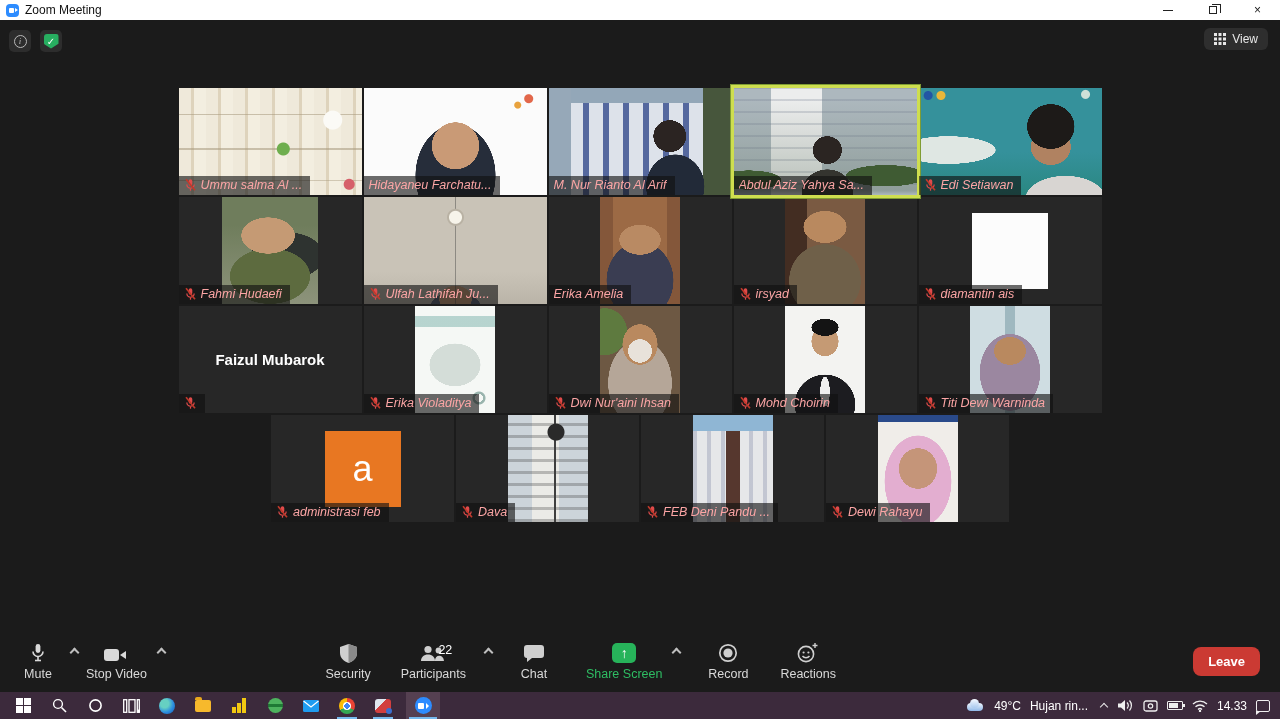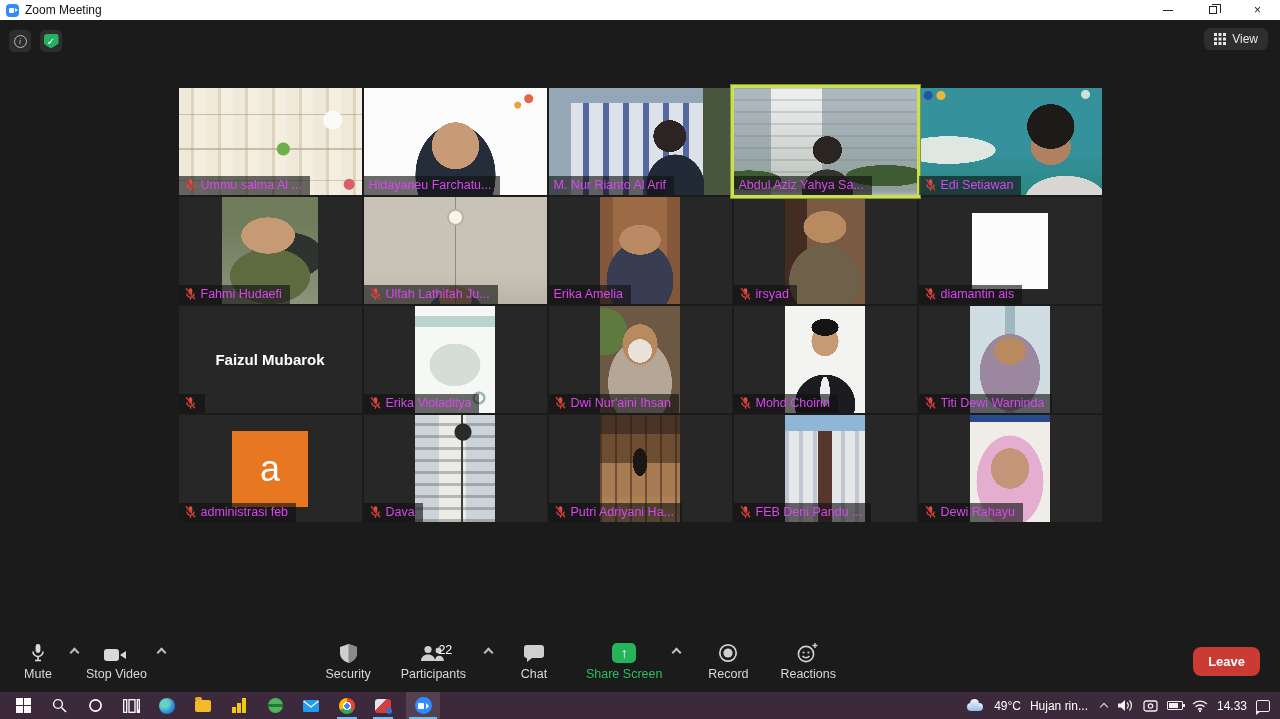--- a/index.html
+++ b/index.html
@@ -38,21 +38,21 @@
 
   
   .gallery { width:927px; margin:26px auto 0; display:flex; flex-wrap:wrap; gap:2px;
     justify-content:center; }
   .tile { width:183px; height:107px; background:#272727; position:relative; overflow:hidden;
     display:flex; align-items:center; justify-content:center; flex:0 0 auto; }
   .tile.active { box-shadow:0 0 0 3px #cede4f, 0 0 0 4px #7f9c33; z-index:2; }
   .video { height:100%; width:100%; }
   .chip { position:absolute; left:0; bottom:0; display:flex; align-items:center; gap:4px;
     background:rgba(16,16,16,.62); padding:2px 8px 3px 5px; max-width:96%; z-index:3; }
-  .chip .nm { color:#d946ef; font-size:12.5px; white-space:nowrap; overflow:hidden; }
+  .chip .nm { color:#fca5a5; font-size:12.5px; white-space:nowrap; overflow:hidden;font-style:italic; }
   .tile-name-center { color:#fff; font-size:15px; font-weight:bold; }
 
   
   .p96 { width:96px; } .p80 { width:80px; }
   .sq76 { width:76px; height:76px; }
 
   
   .sc-office { background:
     radial-gradient(circle at 84% 30%, #fbfaf6 0 9px, rgba(0,0,0,0) 10px),
     radial-gradient(circle at 57% 57%, #6fae4e 0 6px, rgba(0,0,0,0) 7px),
@@ -447,32 +447,20 @@
         <svg width="13" height="14" viewBox="0 0 16 17">
           <rect x="5.8" y="1.5" width="4.4" height="8" rx="2.2" fill="#e04b4b"></rect>
           <path d="M3.5 8a4.5 4.5 0 0 0 9 0" fill="none" stroke="#e04b4b" stroke-width="1.5"></path>
           <line x1="8" y1="13" x2="8" y2="15.5" stroke="#e04b4b" stroke-width="1.5"></line>
           <line x1="2.5" y1="1.5" x2="13.5" y2="15" stroke="#c0392b" stroke-width="2"></line>
         </svg>
         <span class="nm">Dava</span>
       </div>
     </div>
     <div class="tile">
-      <div class="video sc-corridor p80" style="flex: 0 0 auto;"></div>
-      <div class="chip">
-        <svg width="13" height="14" viewBox="0 0 16 17">
-          <rect x="5.8" y="1.5" width="4.4" height="8" rx="2.2" fill="#e04b4b"></rect>
-          <path d="M3.5 8a4.5 4.5 0 0 0 9 0" fill="none" stroke="#e04b4b" stroke-width="1.5"></path>
-          <line x1="8" y1="13" x2="8" y2="15.5" stroke="#e04b4b" stroke-width="1.5"></line>
-          <line x1="2.5" y1="1.5" x2="13.5" y2="15" stroke="#c0392b" stroke-width="2"></line>
-        </svg>
-        <span class="nm">Putri Adriyani Ha...</span>
-      </div>
-    </div>
-    <div class="tile">
       <div class="video sc-feb p80" style="flex: 0 0 auto;"></div>
       <div class="chip">
         <svg width="13" height="14" viewBox="0 0 16 17">
           <rect x="5.8" y="1.5" width="4.4" height="8" rx="2.2" fill="#e04b4b"></rect>
           <path d="M3.5 8a4.5 4.5 0 0 0 9 0" fill="none" stroke="#e04b4b" stroke-width="1.5"></path>
           <line x1="8" y1="13" x2="8" y2="15.5" stroke="#e04b4b" stroke-width="1.5"></line>
           <line x1="2.5" y1="1.5" x2="13.5" y2="15" stroke="#c0392b" stroke-width="2"></line>
         </svg>
         <span class="nm">FEB Deni Pandu ...</span>
       </div>

